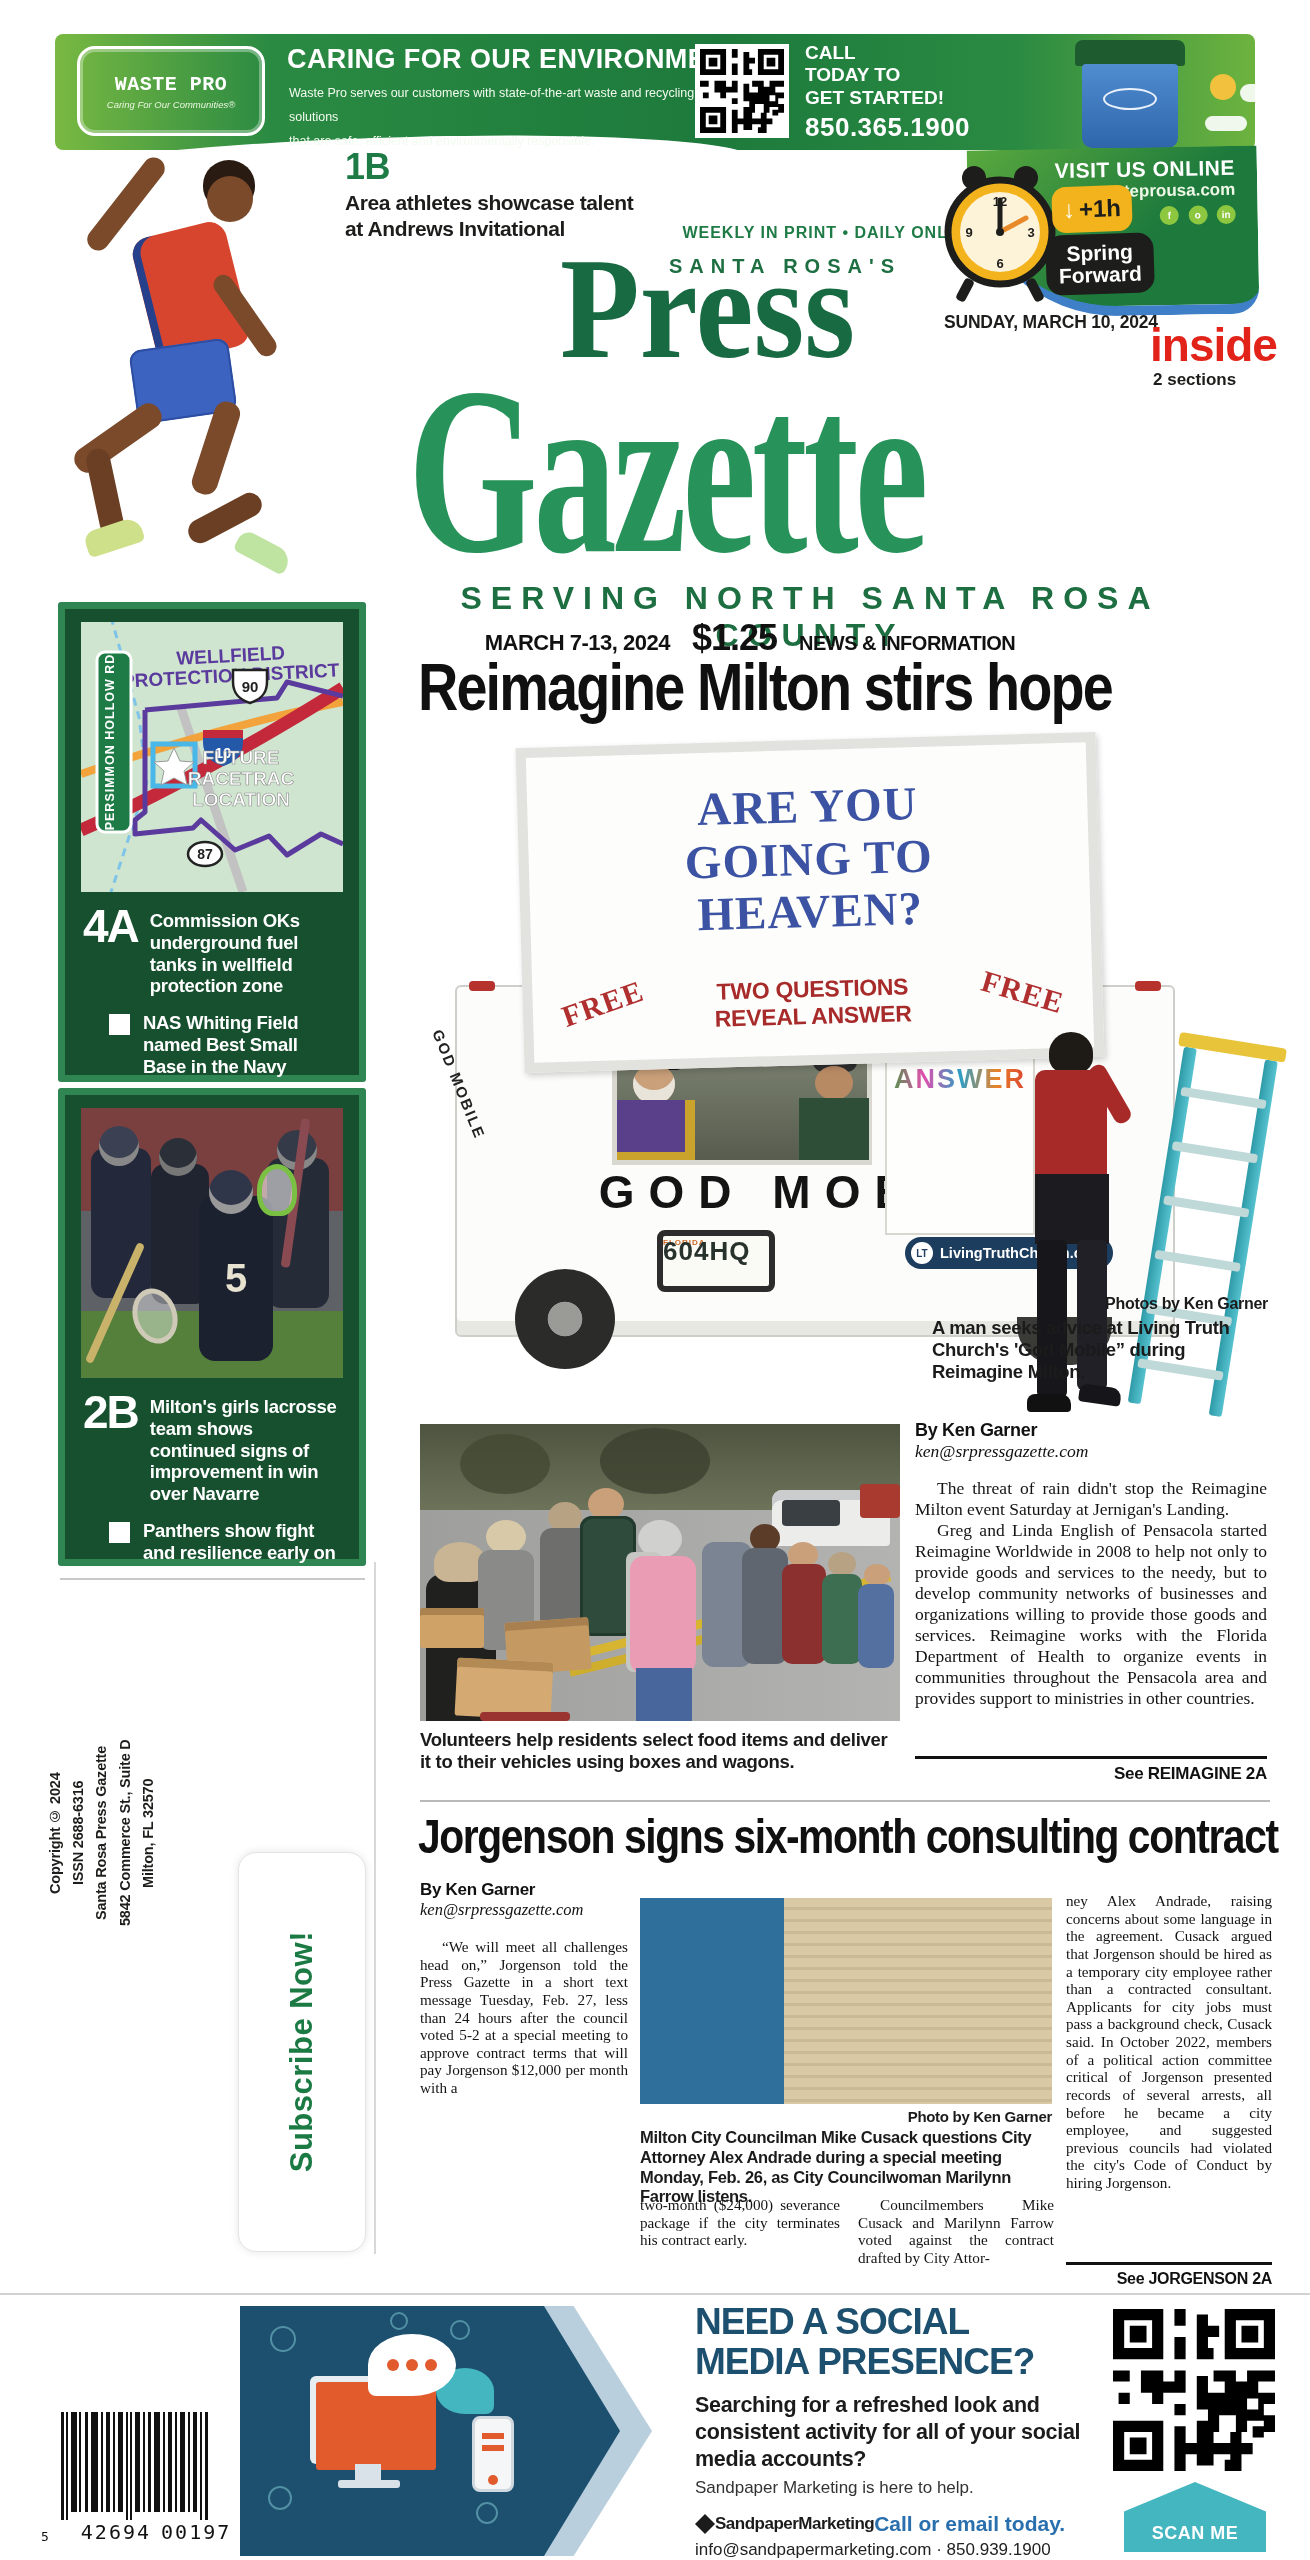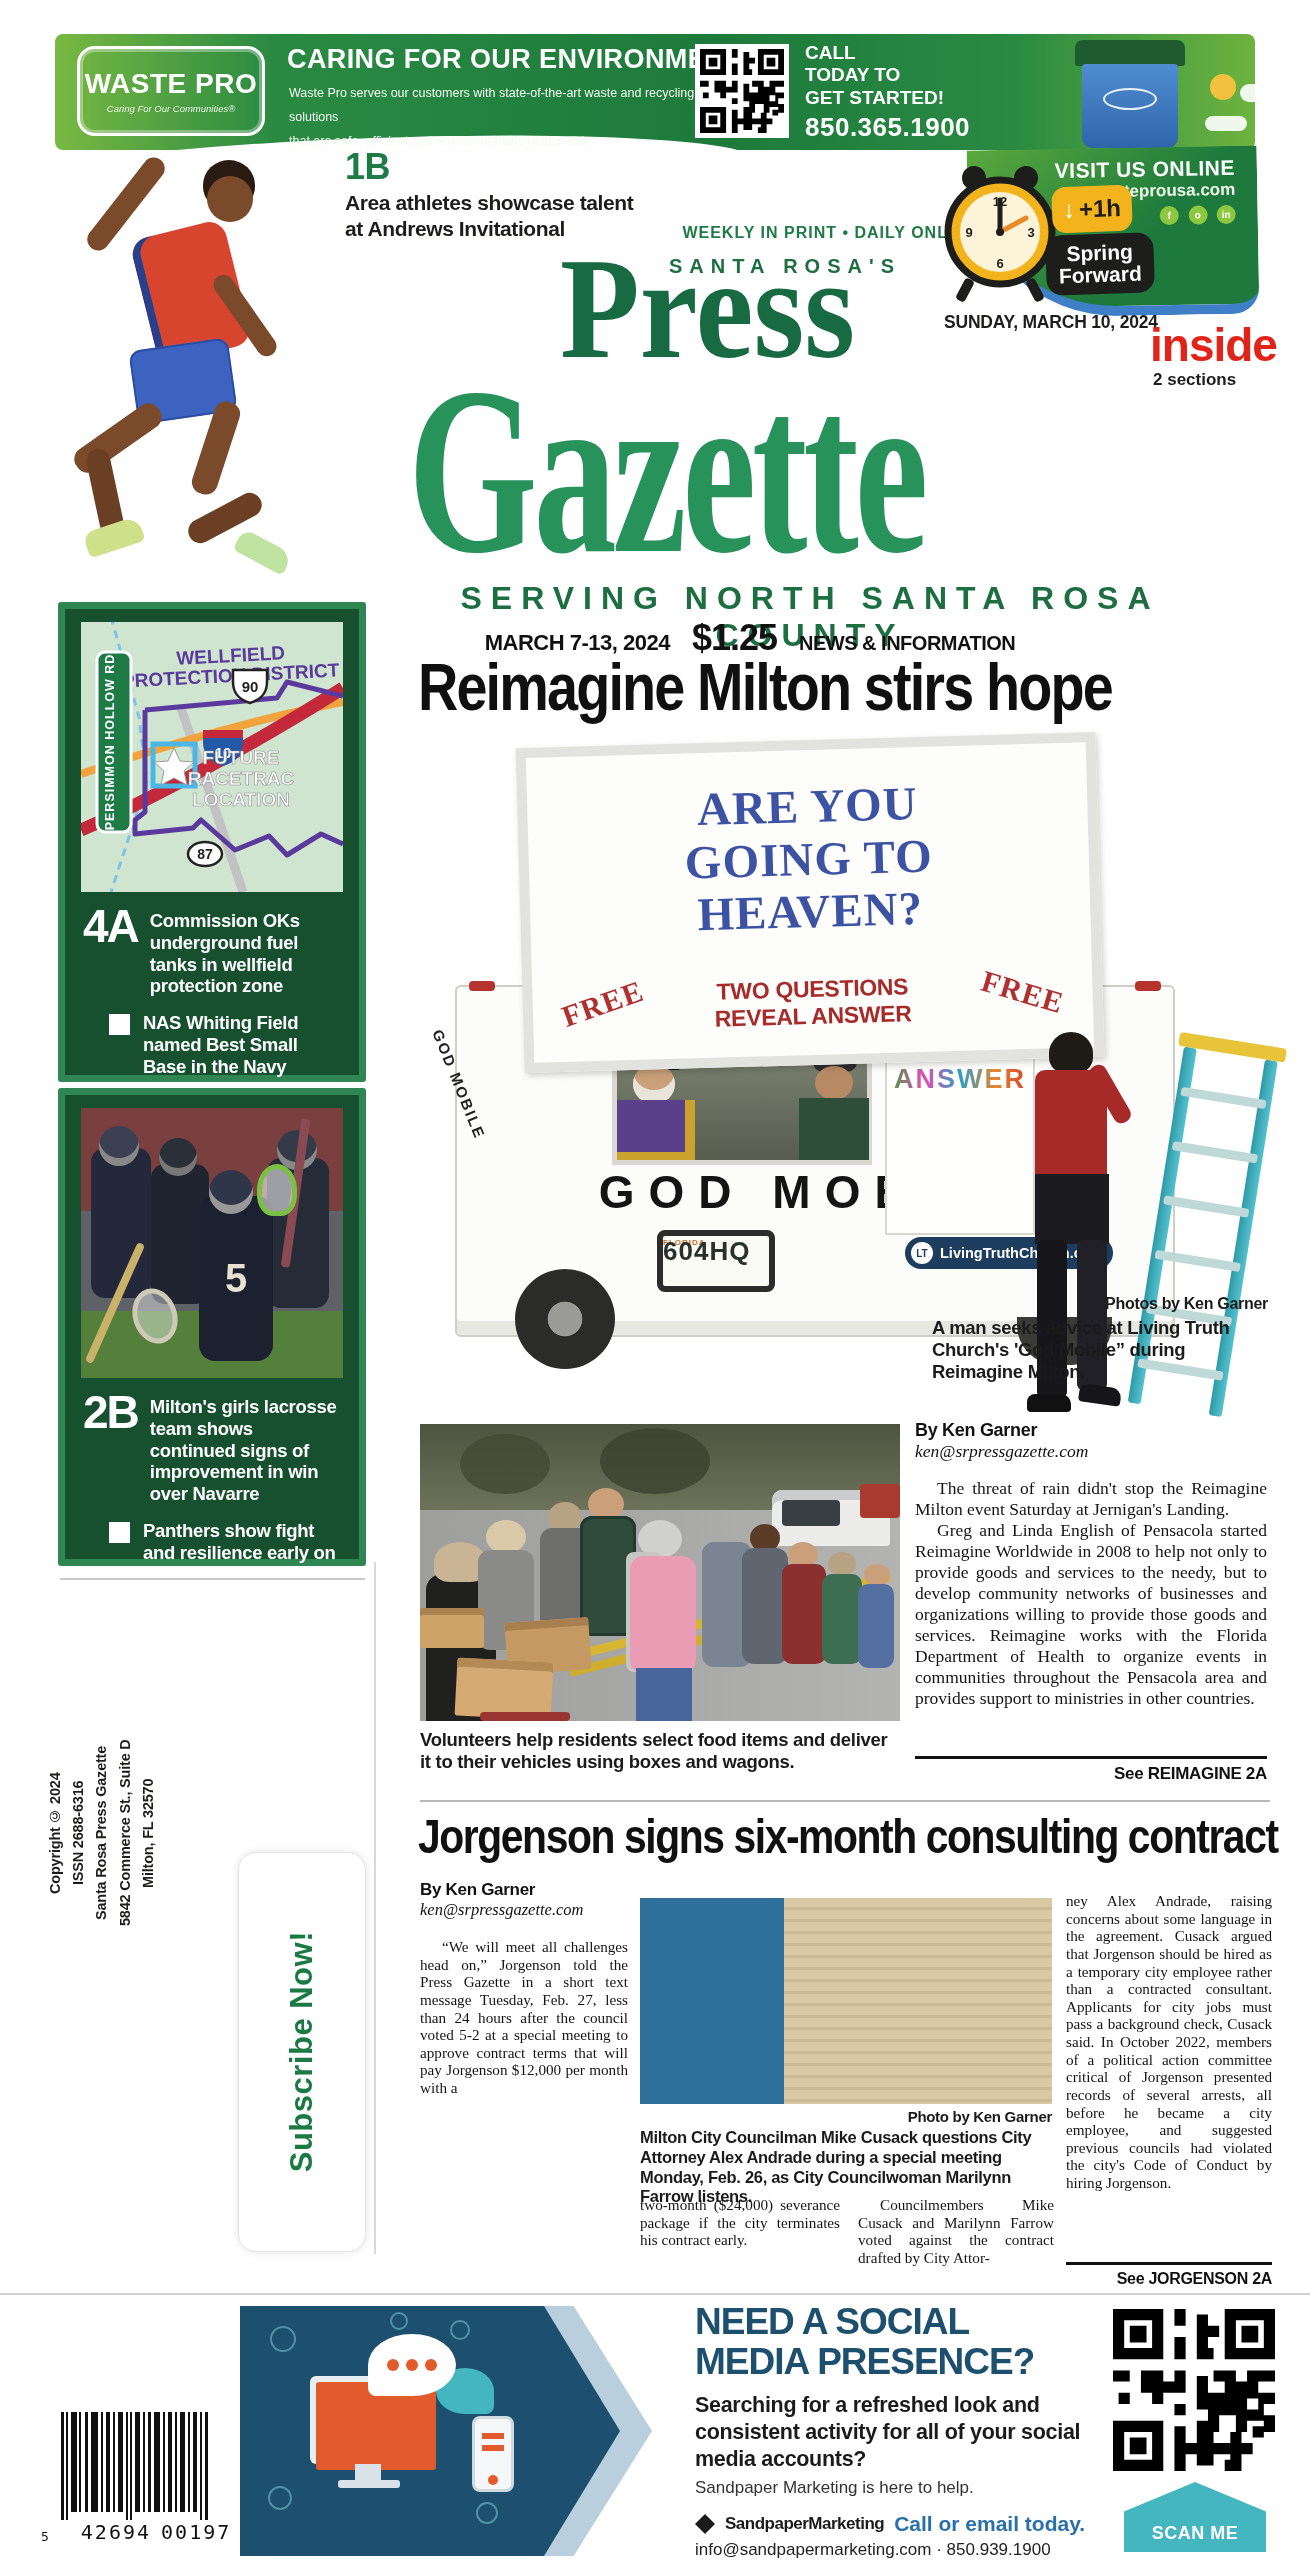--- a/index.html
+++ b/index.html
@@ -12,21 +12,21 @@
   .cond { font-family:"Liberation Sans",sans-serif; font-weight:bold; letter-spacing:-0.4px; }
   .center { text-align:center; }
 
   
   #wp-banner { left:55px; top:34px; width:1200px; height:116px; border-radius:8px;
     background:linear-gradient(90deg,#79b942 0%,#2a8a42 18%,#1d7a3c 55%,#2a8a42 80%,#6db33f 100%);
     overflow:hidden; }
   #wp-wave { left:-60px; top:104px; width:760px; height:70px; background:#fff; border-radius:50%; transform:rotate(-2deg); }
   #wp-logo { left:22px; top:12px; width:188px; height:90px; border:3px solid #fff; border-radius:18px;
     box-shadow:inset 0 0 0 3px rgba(255,255,255,.35); display:flex; flex-direction:column; align-items:center; justify-content:center; }
-  #wp-logo .l1 { font-size:28px; font-weight:bold; color:#fff; letter-spacing:.5px; }
+  #wp-logo .l1 { font-size:20px; font-weight:bold; color:#fff; letter-spacing:.5px;font-family:Liberation Mono, monospace; }
   #wp-logo .l2 { font-size:9.5px; font-style:italic; color:#eaf6e0; margin-top:3px; }
   #wp-head { left:232px; top:10px; font-size:27px; font-weight:bold; color:#fff; letter-spacing:.4px; }
   #wp-body { left:234px; top:48px; width:410px; font-size:12.5px; color:#f2fbef; line-height:1.9; }
   .qr { background:#fff; padding:5px; }
   #wp-qr { left:640px; top:10px; width:94px; height:94px; }
   #wp-call { left:750px; top:8px; font-size:19px; line-height:1.18; font-weight:bold; color:#fff; }
   #wp-phone { left:750px; top:78px; font-size:26px; font-weight:bold; color:#fff; letter-spacing:.5px; }
   #wp-bin { left:1020px; top:6px; width:110px; height:108px; }
   #wp-bin .lid { position:absolute; left:0; top:0; width:110px; height:26px; background:#1e5c30; border-radius:8px 8px 3px 3px; }
   #wp-bin .body { position:absolute; left:7px; top:24px; width:96px; height:84px; background:linear-gradient(180deg,#4f8cd0,#2f66ab); border-radius:4px 4px 10px 10px; }
@@ -174,21 +174,21 @@
   #sp-bub1 { left:128px; top:28px; width:88px; height:62px; background:#fff; border-radius:50% 50% 50% 8px;
     display:flex; align-items:center; justify-content:center; gap:7px; }
   #sp-bub1 i { width:12px; height:12px; border-radius:50%; background:#e25b2d; }
   #sp-bub2 { left:196px; top:62px; width:58px; height:46px; background:#43b6c0; border-radius:50% 50% 8px 50%; }
   #sp-phone { left:232px; top:110px; width:42px; height:76px; background:#f4f6f8; border:3px solid #cfd9df; border-radius:8px; }
   #sp-phone .ln { position:absolute; left:7px; width:22px; height:6px; background:#e25b2d; }
   .ghost { border:2px solid rgba(125,200,210,.55); border-radius:50%; }
   #sp-h1 { left:455px; top:2px; font-size:37px; font-weight:bold; color:#1d4f6e; letter-spacing:-1px; line-height:1.08; }
   #sp-body { left:455px; top:92px; width:430px; font-size:21.5px; font-weight:bold; color:#1b1b1b; line-height:1.25; letter-spacing:-0.3px; }
   #sp-help { left:455px; top:178px; width:430px; font-size:17px; color:#333; }
-  #sp-brandrow { left:455px; top:212px; width:470px; display:flex; align-items:center; gap:10px; }
+  #sp-brandrow { left:455px; top:212px; width:470px; display:flex; align-items:center; }
   #sp-dia { width:20px; height:20px; background:#1b1b1b; clip-path:polygon(50% 0,100% 50%,50% 100%,0 50%); }
   #sp-brand { font-size:17px; font-weight:bold; color:#1b1b1b; letter-spacing:-0.5px; }
   #sp-cta { font-size:21px; font-weight:bold; color:#2a6fad; }
   #sp-contact { left:455px; top:240px; font-size:17px; color:#222; }
   #sp-qr { left:868px; top:4px; width:172px; height:172px; }
   #sp-scan { left:884px; top:182px; width:142px; height:70px; background:#43b6c0;
     clip-path:polygon(50% 0,100% 42%,100% 100%,0 100%,0 42%); display:flex; align-items:flex-end; justify-content:center; }
   #sp-scan span { color:#fff; font-size:18px; font-weight:bold; letter-spacing:.5px; margin-bottom:8px; }
 </style>
 </head>

